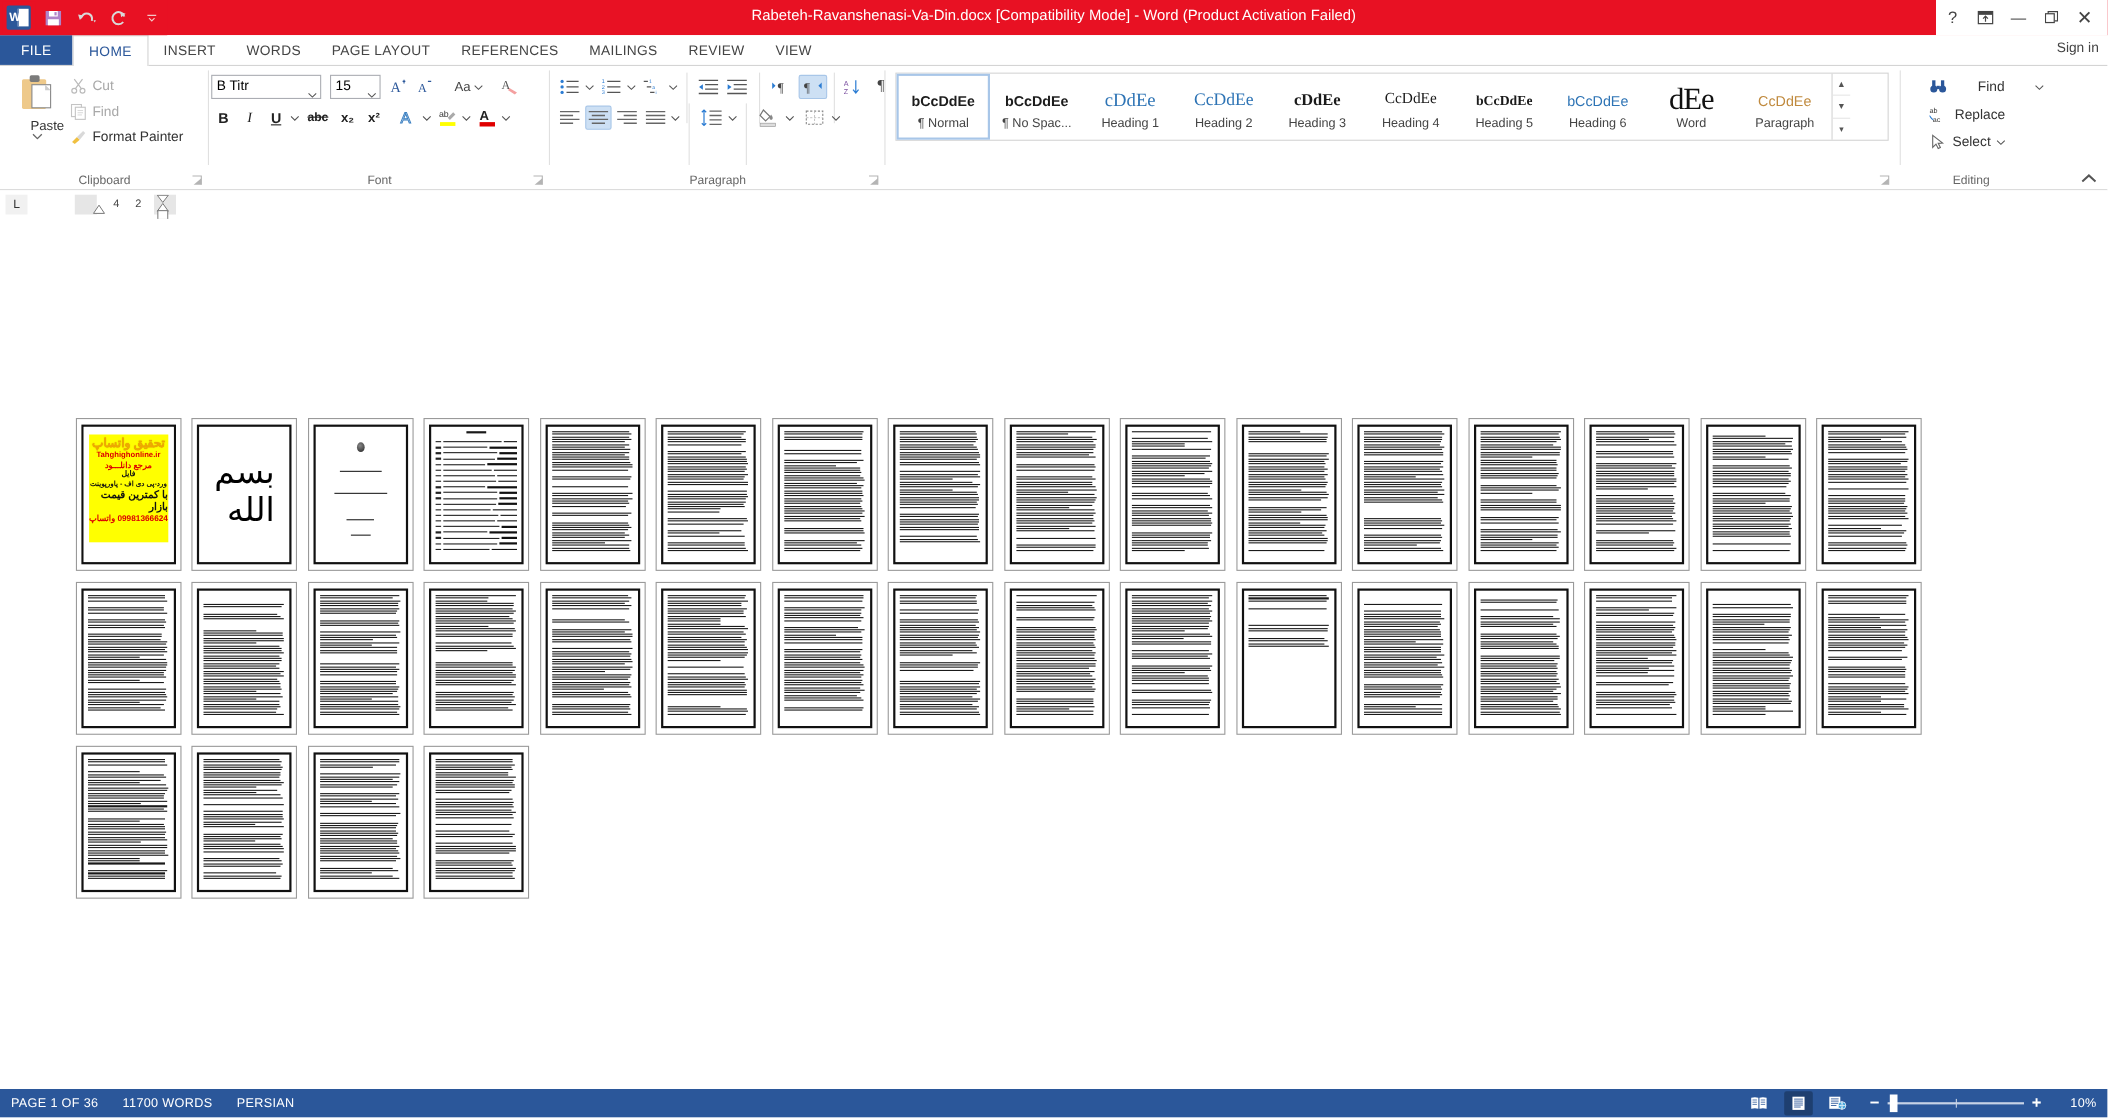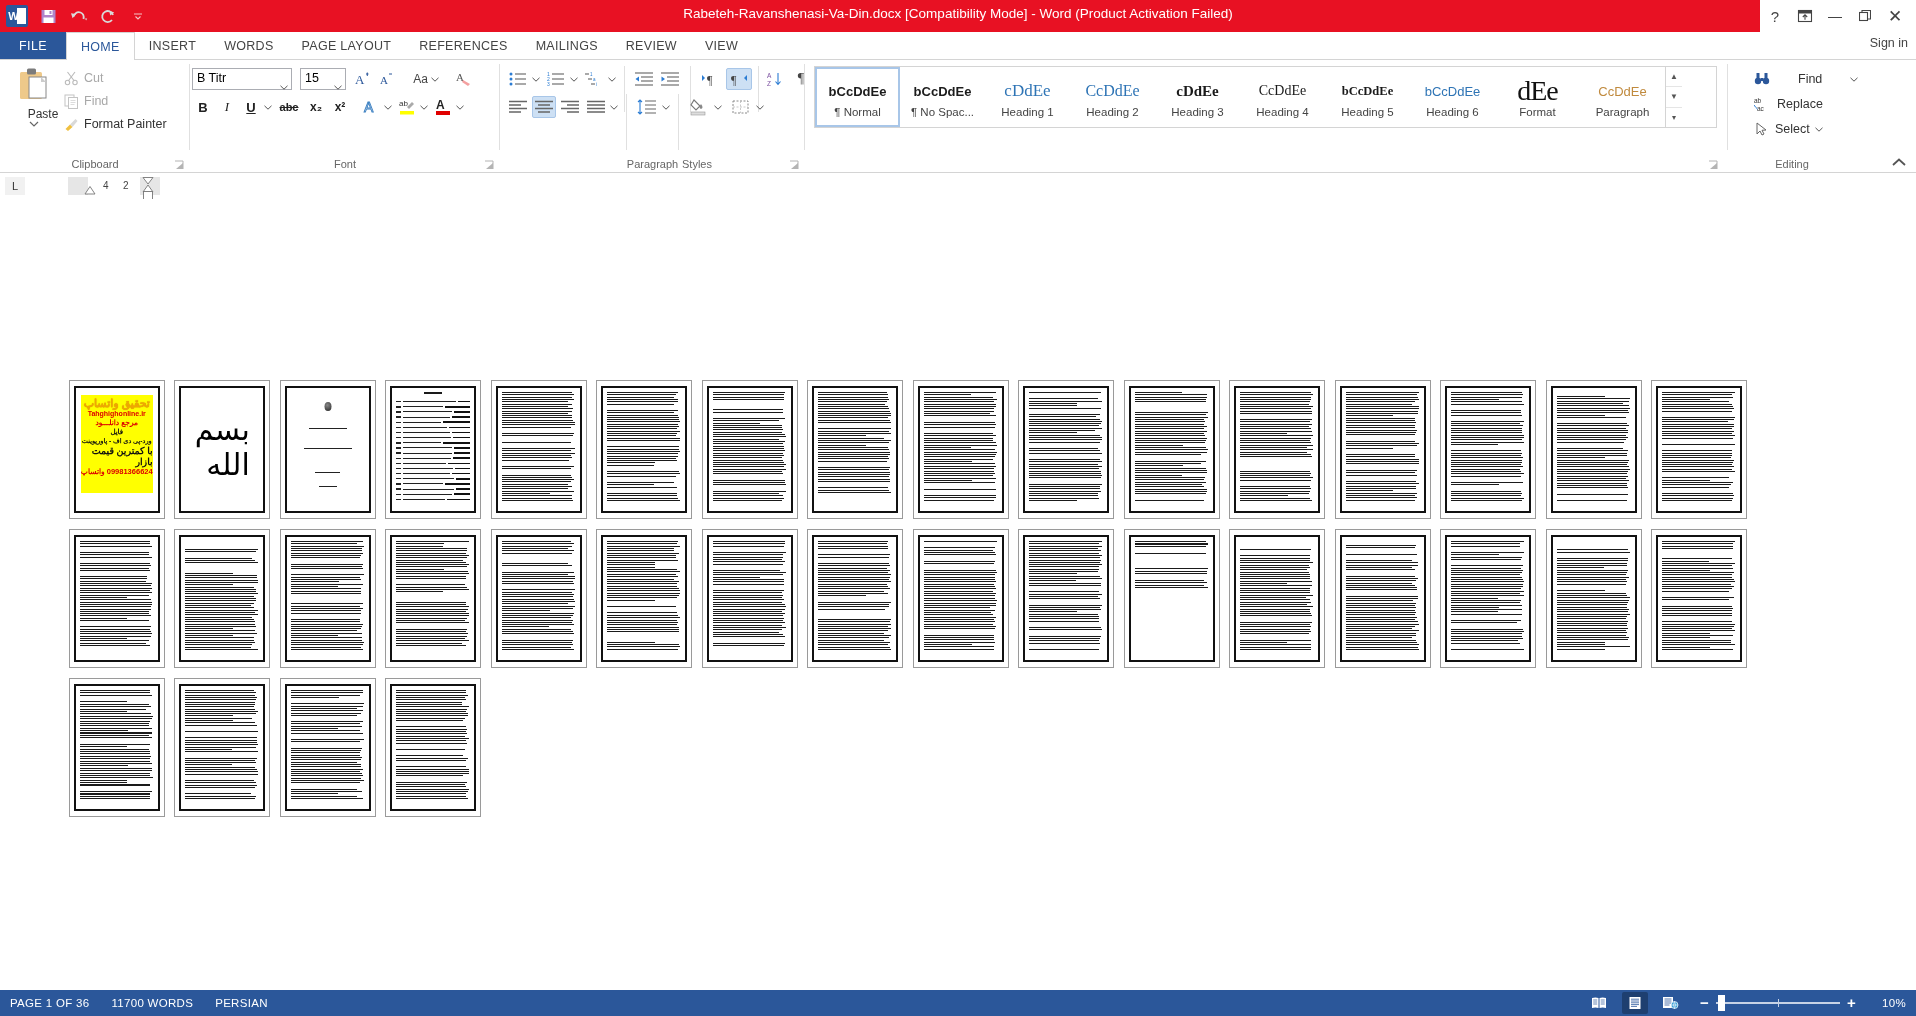--- a/index.html
+++ b/index.html
@@ -724,33 +724,32 @@
       <div class="style-item">
         <div class="style-prev" style="color:#1a1a1a;font-size:12.5px;font-weight:bold;font-family:'Liberation Serif',serif;">bCcDdEe</div>
         <div class="style-name">Heading 5</div>
       </div>
       <div class="style-item">
         <div class="style-prev" style="color:#2e74b5;font-size:13px;font-family:'Liberation Sans',sans-serif;">bCcDdEe</div>
         <div class="style-name">Heading 6</div>
       </div>
       <div class="style-item">
         <div class="style-prev" style="color:#111;font-size:28px;font-family:'Liberation Serif',serif;letter-spacing:-1px;">dEe</div>
-        <div class="style-name">Format</div>
+        <div class="style-name">Word</div>
       </div>
       <div class="style-item">
         <div class="style-prev" style="color:#c08a3e;font-size:13px;">CcDdEe</div>
         <div class="style-name">Paragraph</div>
       </div>
       <div class="gallery-scroll">
         <div class="gsbtn">▲</div>
         <div class="gsbtn">▼</div>
         <div class="gsbtn" style="border-bottom:none;">▾</div>
       </div>
     </div>
-    <div class="group-label" style="left:-580px;">Styles</div>
     <div class="dlg-launcher" style="right:22px;">
       <svg width="11" height="11" viewBox="0 0 11 11">
           <path d="M1 1 h8 v8" stroke="#777" fill="none" stroke-width="1"></path>
           <path d="M2 9 L9 9 L9 3 Z" fill="#777"></path>
         </svg>
     </div>
     <div class="group-sep" style="right:14px;"></div>
   </div>
 
   <div class="group" style="left:1742px; width:150px;">

